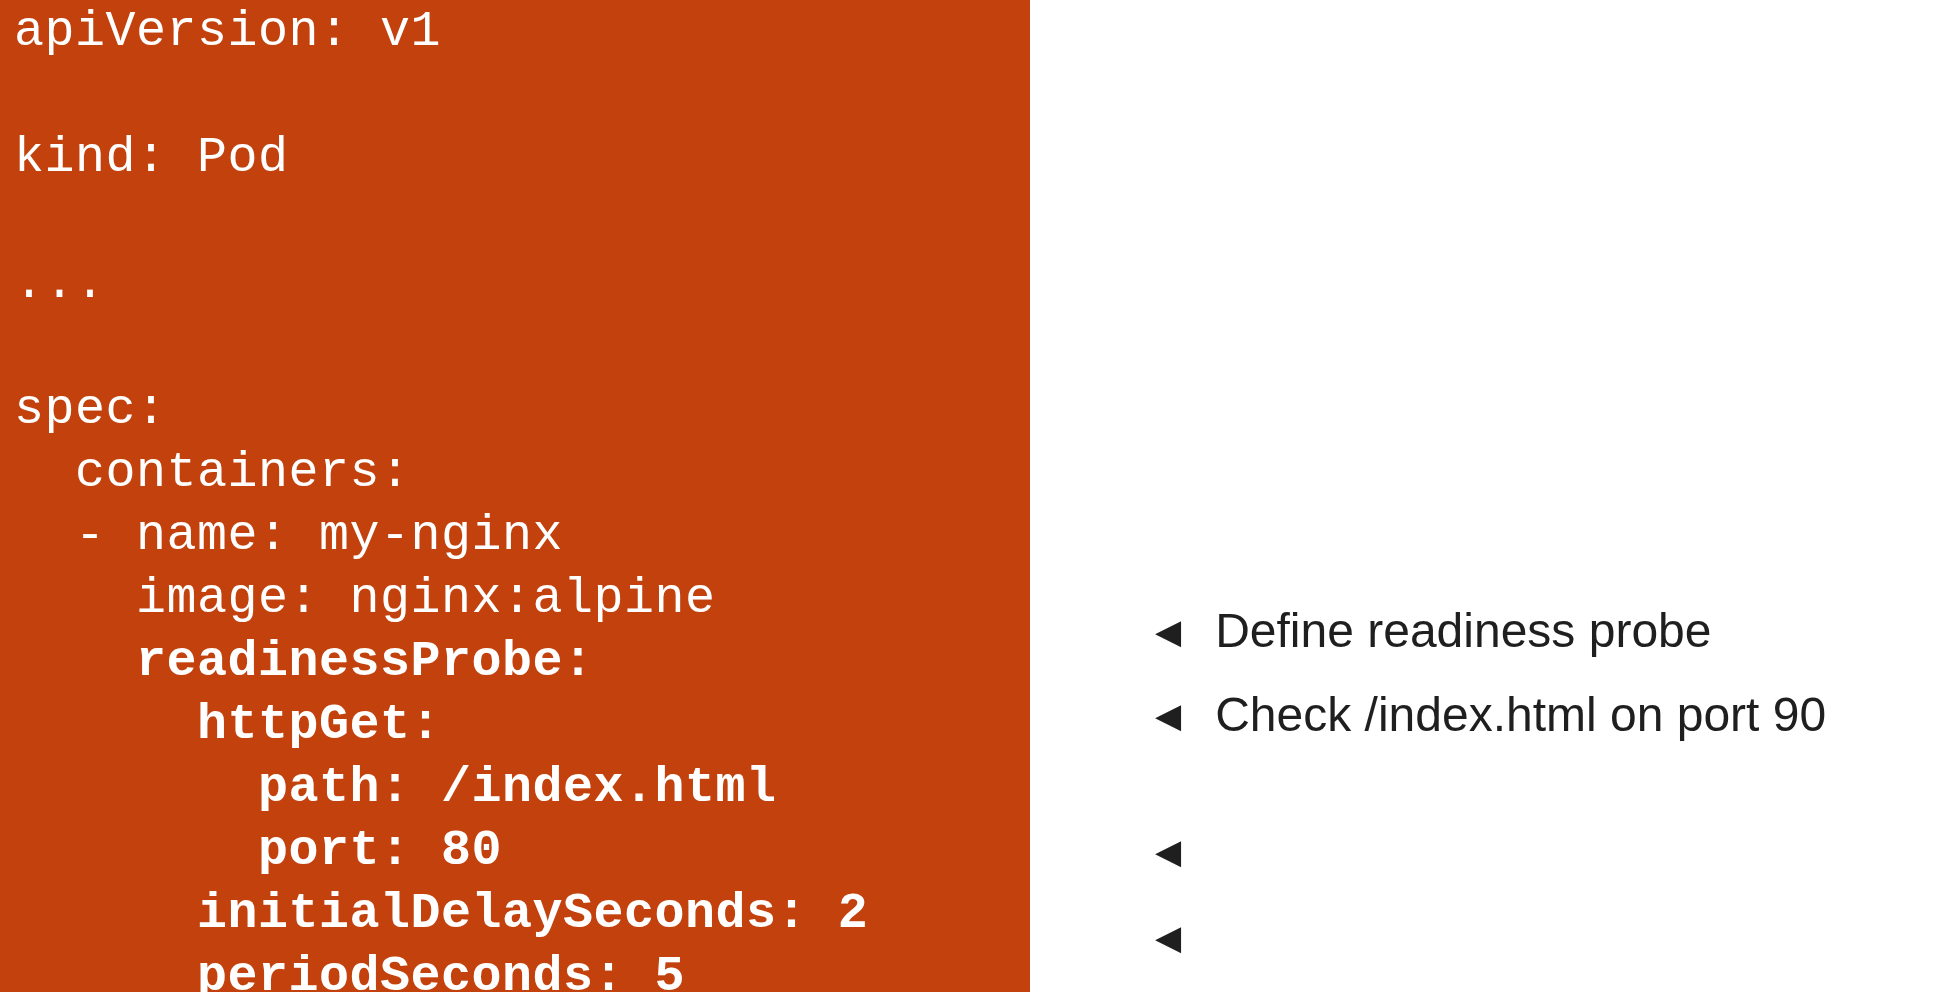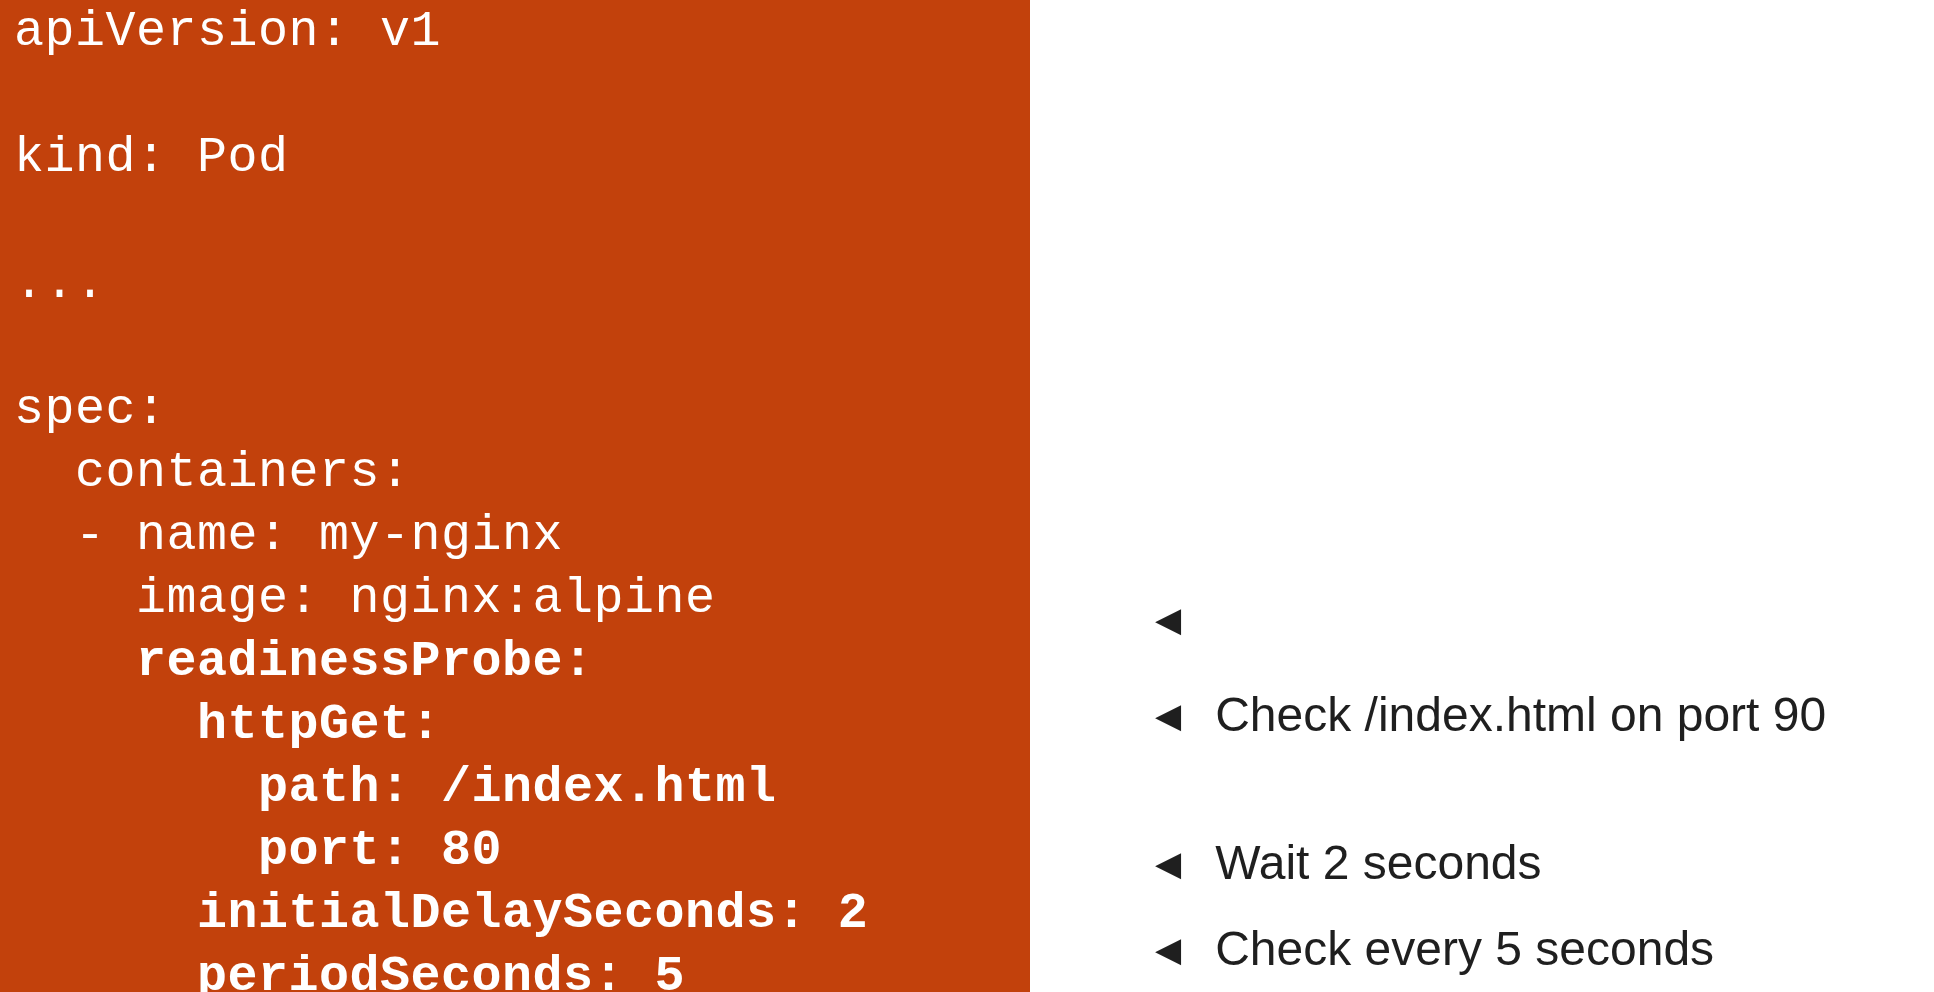--- a/index.html
+++ b/index.html
@@ -73,26 +73,25 @@
 <span class="bold">    readinessProbe:</span>
 <span class="bold">      httpGet:</span>
 <span class="bold">        path: /index.html</span>
 <span class="bold">        port: 80</span>
 <span class="bold">      initialDelaySeconds: 2</span>
 <span class="bold">      periodSeconds: 5</span></div>
 
 <div class="annotations-panel">
   <div class="annotation a1">
     <span class="triangle">◀</span>
+    <span>Define readiness probe</span>
   </div>
   <div class="annotation a2">
     <span class="triangle">◀</span>
     <span>Check /index.html on port 90</span>
   </div>
   <div class="annotation a3">
     <span class="triangle">◀</span>
-    <span>Wait 2 seconds</span>
   </div>
   <div class="annotation a4">
     <span class="triangle">◀</span>
-    <span>Check every 5 seconds</span>
   </div>
 </div>
 
 </body></html>

